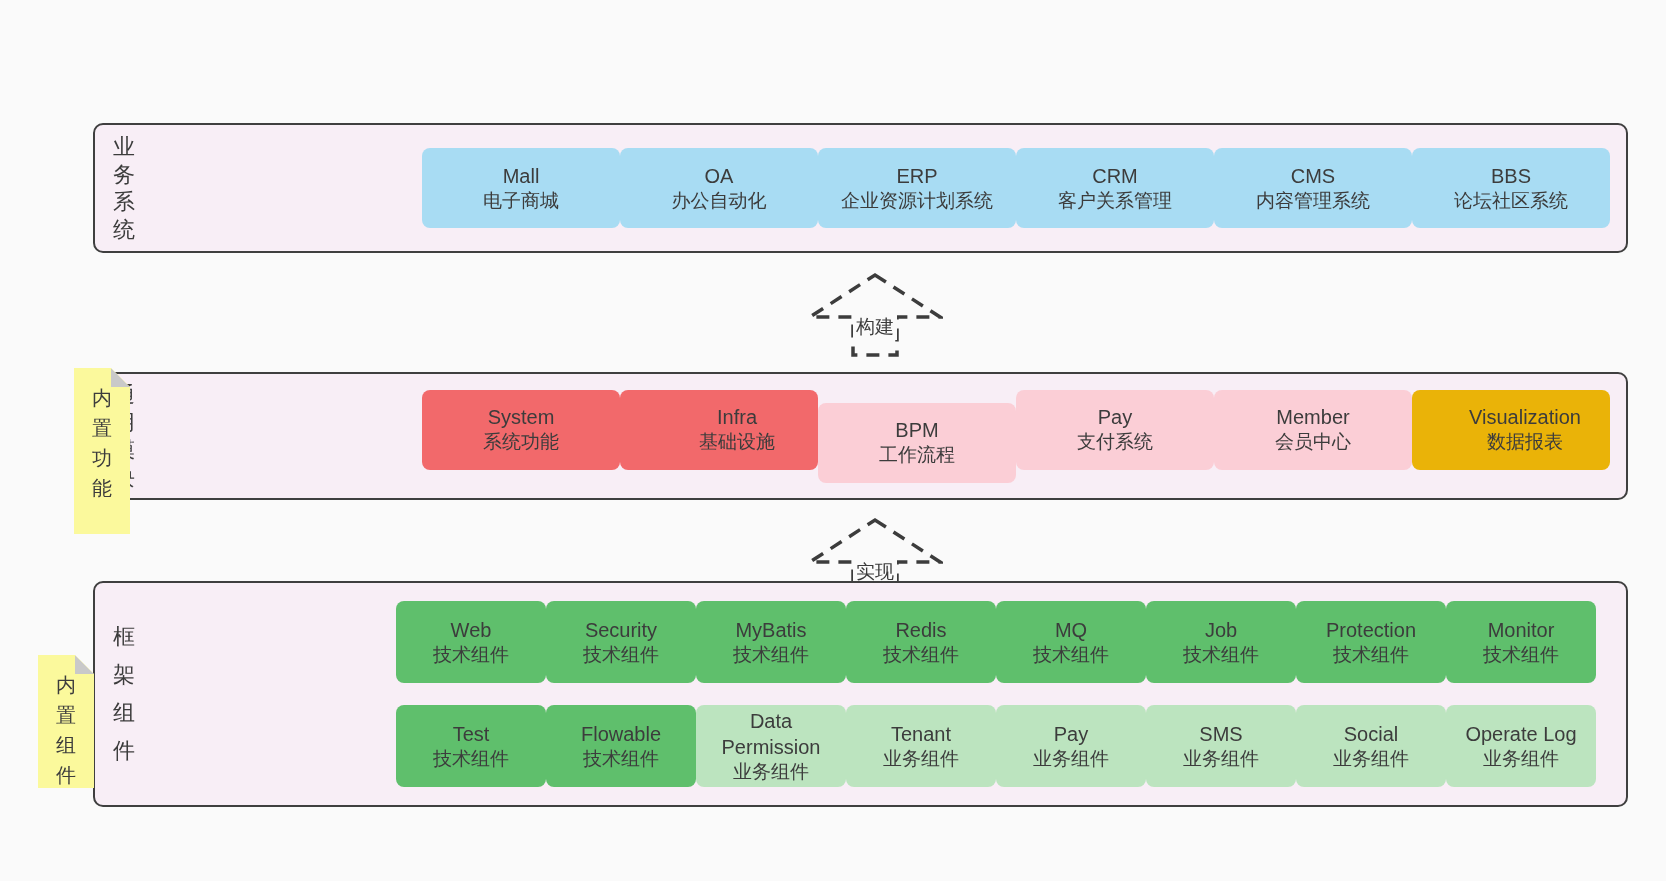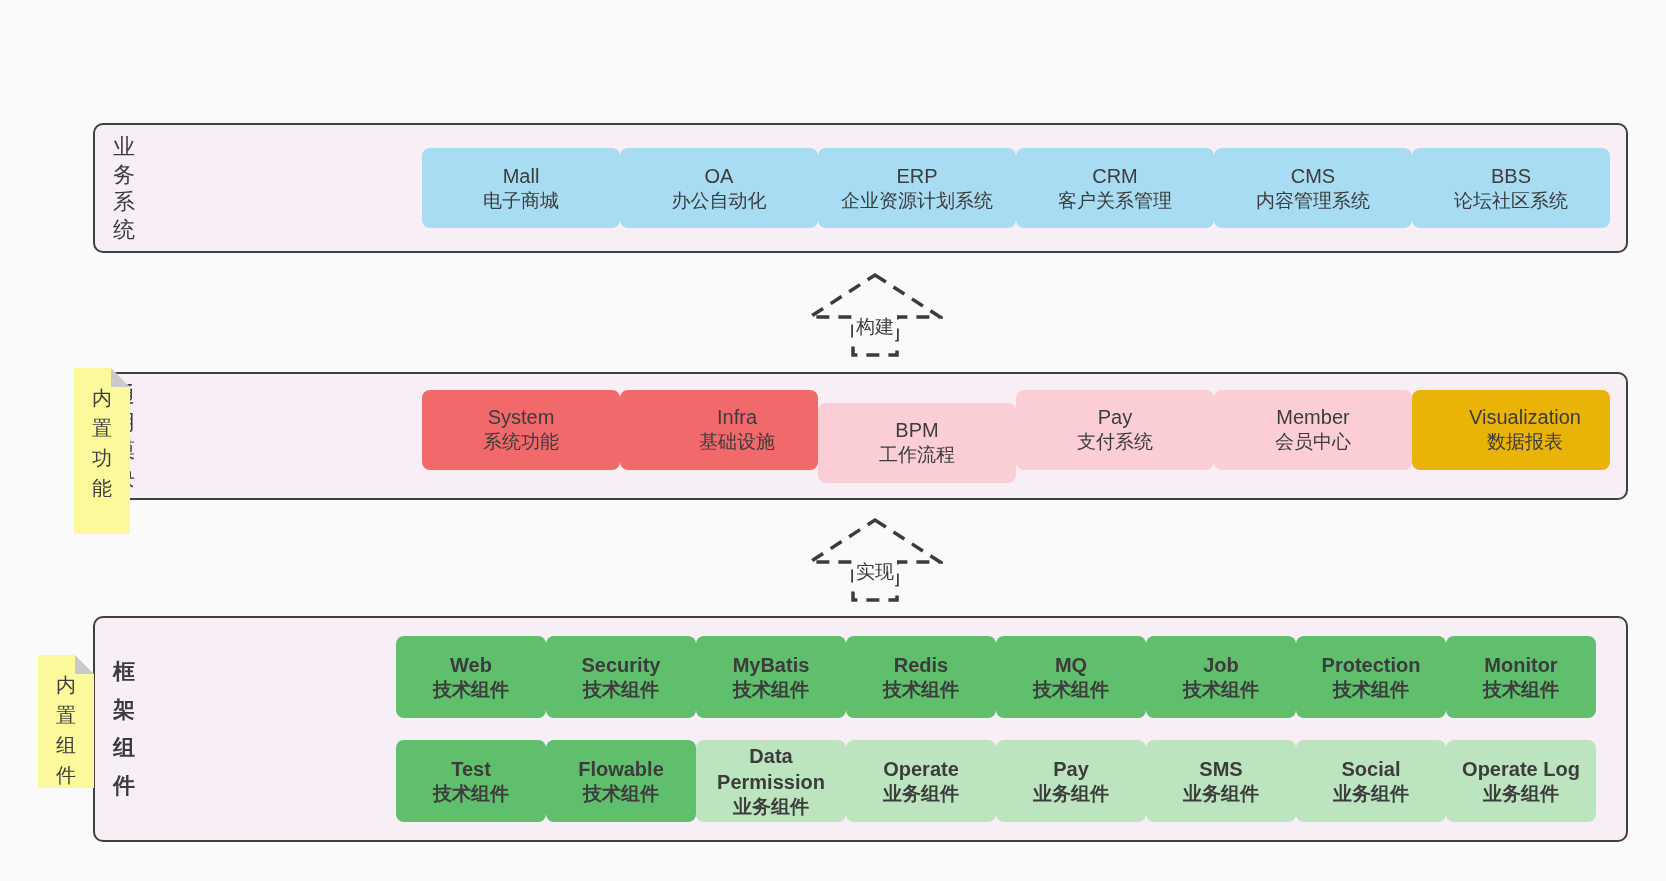--- a/index.html
+++ b/index.html
@@ -13,21 +13,21 @@
     font-family:"Liberation Sans","DejaVu Sans",sans-serif;
   }
   
   .band{
     position:absolute; left:93px; width:1535px; box-sizing:border-box;
     background:var(--band-bg); border:2px solid var(--band-border); border-radius:10px;
     display:flex;
   }
   .band-0{top:123px; height:130px;}
   .band-1{top:372px; height:128px;}
-  .band-2{top:616px; height:226px;font-weight:bold;}
+  .band-2{top:581px; height:226px;}
   .band-label{width:58px; display:flex; align-items:center; justify-content:center; flex:none;}
   .vtext{
     width:1.06em; word-break:break-all; text-align:center;
     font-size:22px; line-height:1.25; color:var(--ink);
   }
   .band-2 .band-label .vtext{line-height:1.72;}
   .band-content{
     flex:1; display:flex; flex-direction:column; justify-content:center;
     gap:22px; padding:8px 16px 8px 0; box-sizing:border-box;
   }
@@ -201,21 +201,21 @@
           </div>
           <div class="box" style="background: rgb(95, 191, 108);">
             <div class="box-en">Flowable</div>
             <div class="box-zh">技术组件</div>
           </div>
           <div class="box" style="background: rgb(188, 228, 191);">
             <div class="box-en">Data Permission</div>
             <div class="box-zh">业务组件</div>
           </div>
           <div class="box" style="background: rgb(188, 228, 191);">
-            <div class="box-en">Operate</div>
+            <div class="box-en">Tenant</div>
             <div class="box-zh">业务组件</div>
           </div>
           <div class="box" style="background: rgb(188, 228, 191);">
             <div class="box-en">Pay</div>
             <div class="box-zh">业务组件</div>
           </div>
           <div class="box" style="background: rgb(188, 228, 191);">
             <div class="box-en">SMS</div>
             <div class="box-zh">业务组件</div>
           </div>

